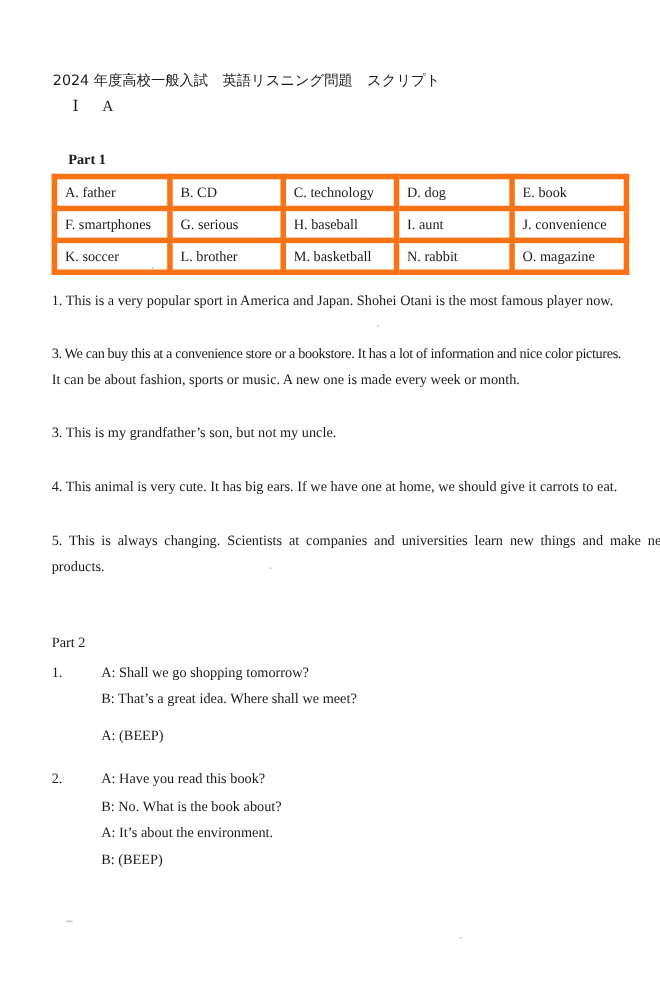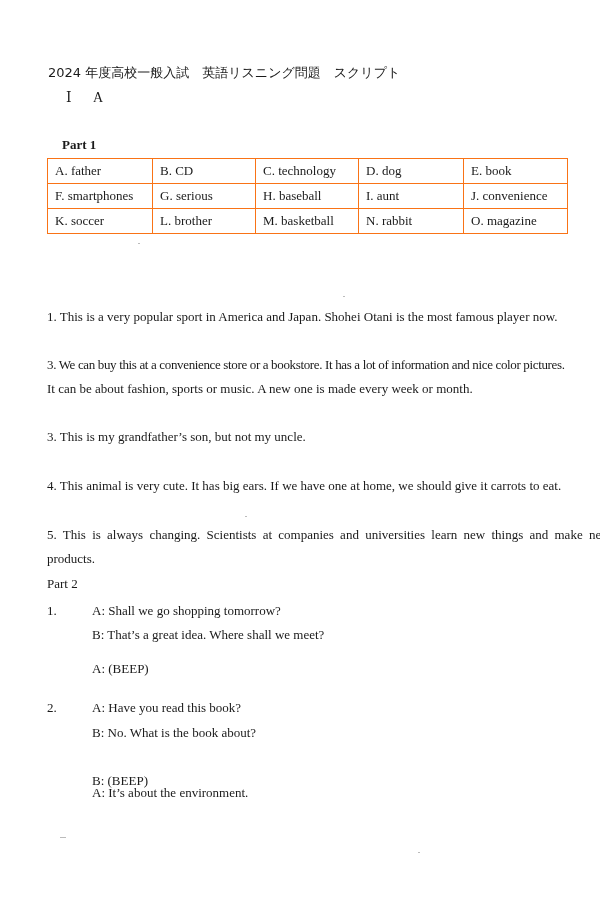--- a/index.html
+++ b/index.html
@@ -37,41 +37,40 @@
 
     table.choices {
       position: absolute;
       left: 47px; top: 158px;
       width: 520px;
       border-collapse: collapse;
       table-layout: fixed;
       font-size: 13px;
     }
     table.choices td {
-      border: 1px solid #f97316;
+      border: 5px solid #f97316;
       height: 24px;
       padding: 0 0 0 7px;
       vertical-align: middle;
       white-space: nowrap;
       margin-left: 14px;
     }
     table.choices col.c1 { width: 105px; }
     table.choices col.c2 { width: 103px; }
     table.choices col.c3 { width: 103px; }
     table.choices col.c4 { width: 105px; }
     table.choices col.c5 { width: 104px; }
 
     .q {
       left: 47px;
       width: 520px;
       font-size: 13px;
       line-height: 24px;
       white-space: normal;
       text-align: justify;
-      margin-top: 44px;
     }
     #q1 { top: 261px; }
     #q2 { top: 309px; }
     #q3 { top: 381px; }
     #q4 { top: 430px; }
     #q5 { top: 479px; }
     .q .line { display: block; white-space: nowrap; }
     #q2 .line:first-child { letter-spacing: -0.35px; }
     #q5 .line:first-child { word-spacing: 3px; }
 
@@ -155,20 +154,20 @@
 <div class="abs part-label" id="part2-label">Part 2</div>
 
 <div class="abs dlg-num" style="top:603px;">1.</div>
 <div class="abs dlg-line" style="top:603px;font-family:Liberation Serif, serif;">A: Shall we go shopping tomorrow?</div>
 <div class="abs dlg-line" style="top:627px;">B: That’s a great idea. Where shall we meet?</div>
 <div class="abs dlg-line" style="top:651px;margin-top:10px;">A: (BEEP)</div>
 
 <div class="abs dlg-num" style="top:700px;">2.</div>
 <div class="abs dlg-line" style="top:700px;">A: Have you read this book?</div>
 <div class="abs dlg-line" style="top:725px;">B: No. What is the book about?</div>
-<div class="abs dlg-line" style="top:749px;margin-top:36px;">A: It’s about the environment.</div>
+<div class="abs dlg-line" style="top:749px;">A: It’s about the environment.</div>
 <div class="abs dlg-line" style="top:773px;">B: (BEEP)</div>
 
 <div class="speck" style="left:138px; top:243px;"></div>
 <div class="speck" style="left:343px; top:296px;"></div>
 <div class="speck" style="left:245px; top:516px;"></div>
 <div class="speck" style="left:60px; top:837px; width:6px;"></div>
 <div class="speck" style="left:418px; top:852px;"></div>
 
 </body></html>

